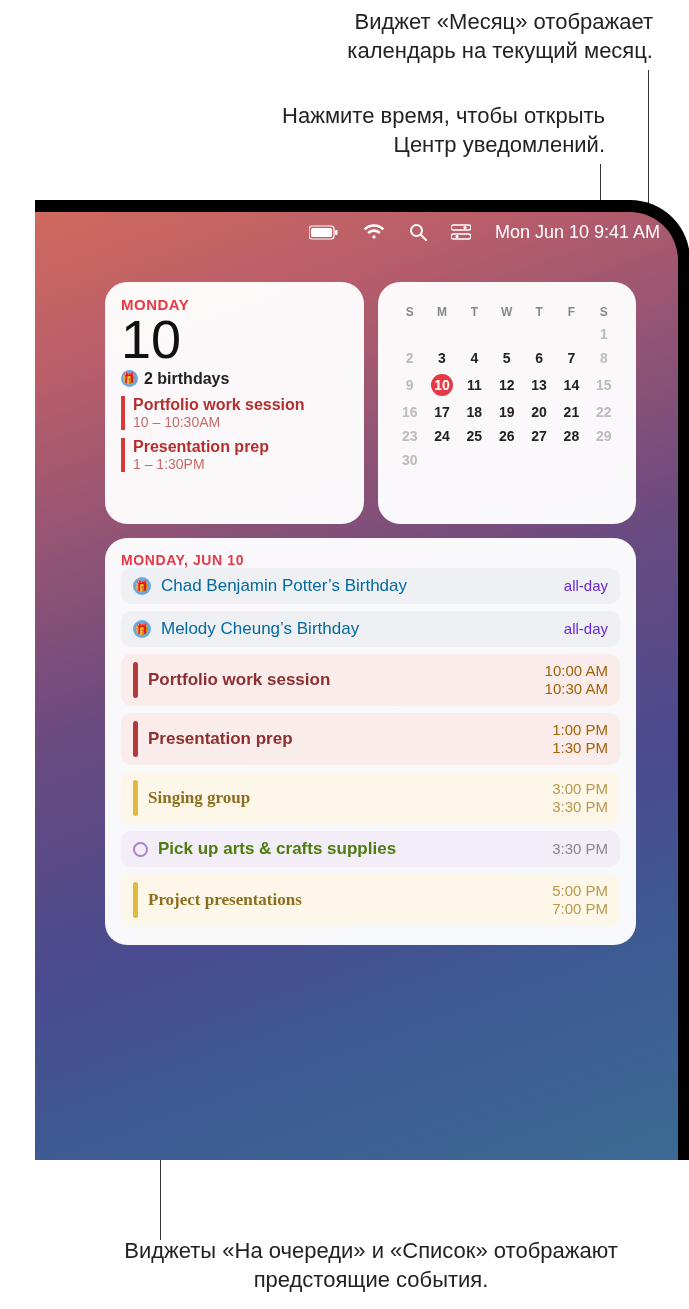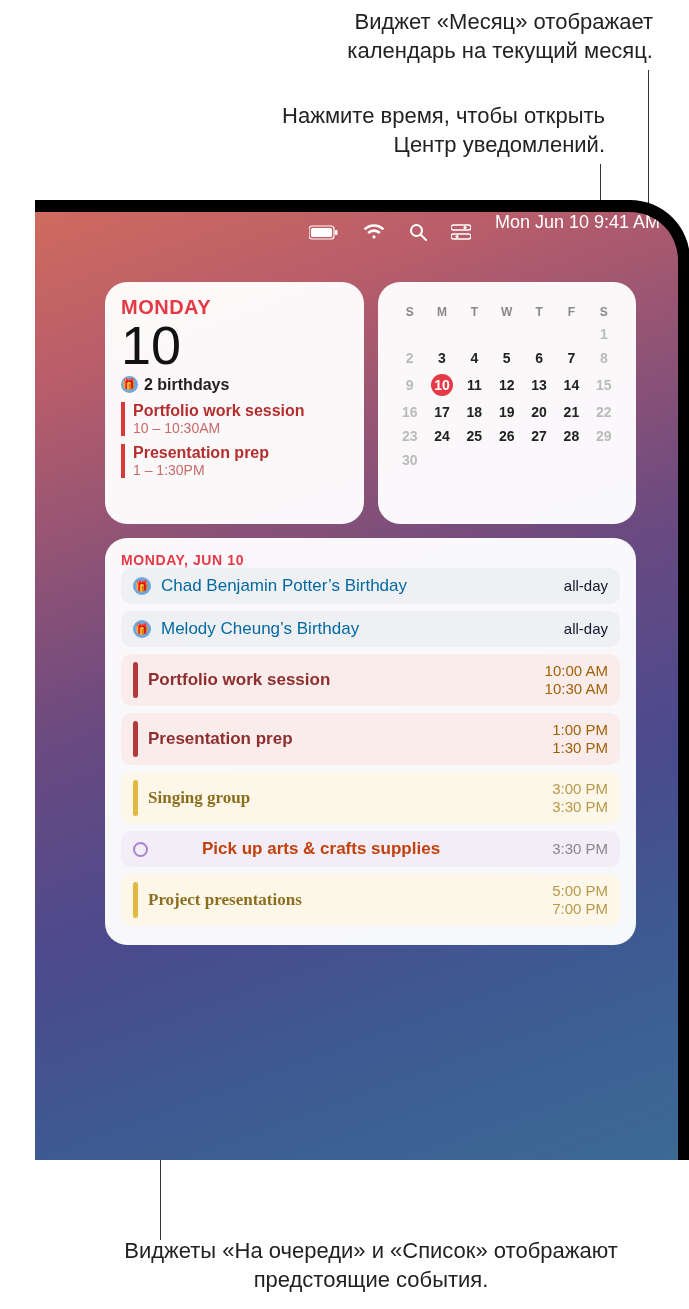--- a/index.html
+++ b/index.html
@@ -42,20 +42,21 @@
     border-top-right-radius: 48px;
     background: linear-gradient(160deg, #cf6a5e 0%, #b85d6a 15%, #6b4a80 45%, #4a4a8e 65%, #3e5a92 80%, #3b6a94 100%);
     overflow: hidden;
   }
   
   .menubar {
     position: absolute;
     top: 0; left: 0; right: 0;
     height: 40px;
     display: flex;
+    align-items: center;
     justify-content: flex-end;
     gap: 24px;
     padding: 0 18px 0 0;
     color: #fff;
     font-size: 18px;
     font-weight: 500;
   }
   .menubar .micon { display: inline-flex; align-items: center; }
   .menubar svg { fill: #fff; }
   
@@ -70,21 +71,21 @@
   }
   .widget {
     background: rgba(255,255,255,0.96);
     border-radius: 22px;
     padding: 14px 16px 12px;
   }
   .w-upnext { height: 242px; }
   .w-month  { height: 242px; }
   .w-list   { grid-column: 1 / span 2; }
   
-  .up-weekday { color:#e63946; font-size:20px; font-weight:700; letter-spacing:0.5px; }
+  .up-weekday { color:#e63946; font-size:15px; font-weight:700; letter-spacing:0.5px; }
   .up-date    { font-size:54px; font-weight:400; color:#111; line-height:0.9; margin-top:2px; }
   .up-bday    { display:flex; align-items:center; gap:6px; font-size:16px; font-weight:700; color:#222; margin-top:6px;}
   .bday-ico   { width:17px;height:17px;border-radius:50%;background:#6fa8dc;display:inline-flex;align-items:center;justify-content:center;color:#fff;font-size:11px;font-weight:700;}
   .ev-mini    { margin-top:8px; border-left:4px solid #d83a3a; padding-left:8px;}
   .ev-mini .t { font-size:16px; font-weight:700; color:#b52e2e; white-space:nowrap; overflow:hidden; text-overflow:ellipsis;}
   .ev-mini .s { font-size:14px; color:#c86a6a; font-weight:500;}
   
   .mo-title { color:#e63946; font-size:14px; font-weight:700; letter-spacing:1px; }
   .mo-grid  { width:100%; table-layout:fixed; border-collapse:collapse; margin-top:6px;}
   .mo-grid th { font-size:12px; font-weight:600; color:#888; padding:3px 0;}
@@ -97,24 +98,24 @@
     display:flex; align-items:center; gap:10px;
     border-radius:10px; padding:8px 12px; margin-bottom:7px;
     font-size:17px;
   }
   .ev-row .bar { width:5px; align-self:stretch; border-radius:3px; }
   .ev-row .name { font-weight:700; flex:1; color:#333;}
   .ev-row .times { text-align:right; font-size:15px; line-height:1.2;}
   .ev-row.bday { background:#eef0f3; }
   .ev-row.bday .bico { width:18px;height:18px;border-radius:50%;background:#6fa8dc;display:inline-flex;align-items:center;justify-content:center;color:#fff;font-size:11px;font-weight:700;}
   .ev-row.bday .name { color:#0369a1; font-weight:400;}
-  .ev-row.bday .times { color:#0f172a;}
+  .ev-row.bday .times { color:#6d28d9;}
   .ev-row.red    { background:#fbecec;} .ev-row.red .bar{background:#b23a3a;} .ev-row.red .name{color:#8d2f2f;} .ev-row.red .times{color:#a16207;}
   .ev-row.yellow { background:#fcf7e8;} .ev-row.yellow .bar{background:#e0b93e;} .ev-row.yellow .name{color:#8b6f1f;font-family:Liberation Serif, serif;} .ev-row.yellow .times{color:#b8994a;}
-  .ev-row.purple { background:#f2edf7;} .ev-row.purple .name{color:#c2410c;font-weight:700;margin-left:44px;} .ev-row.purple .times{color:#888;}
+  .ev-row.purple { background:#f2edf7;} .ev-row.purple .name{color:#4d7c0f;font-weight:700;} .ev-row.purple .times{color:#888;}
   .ring { width:15px;height:15px;border:2px solid #a981cf;border-radius:50%;}
 </style>
 </head>
 <body>
 
 <div class="callout" style="top:8px; right:36px; width:400px;">Виджет «Месяц» отображает календарь на текущий месяц.</div>
 <div class="callout-line" style="top:70px; left:648px; width:1px; height:530px;"></div>
 
 <div class="callout" style="top:102px; right:84px; width:350px;">Нажмите время, чтобы открыть Центр уведомлений.</div>
 <div class="callout-line" style="top:164px; left:600px; width:1px; height:50px;"></div>

